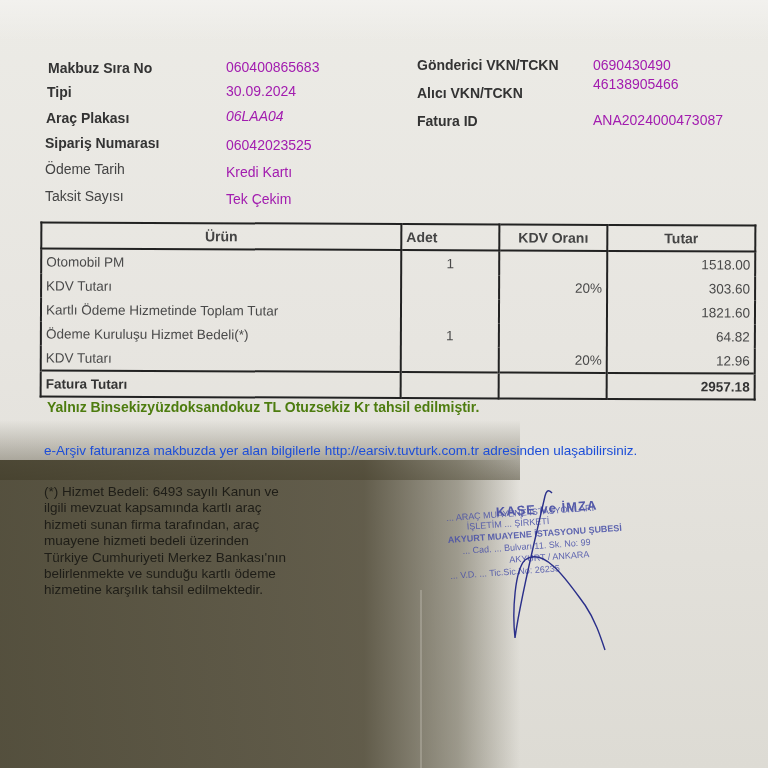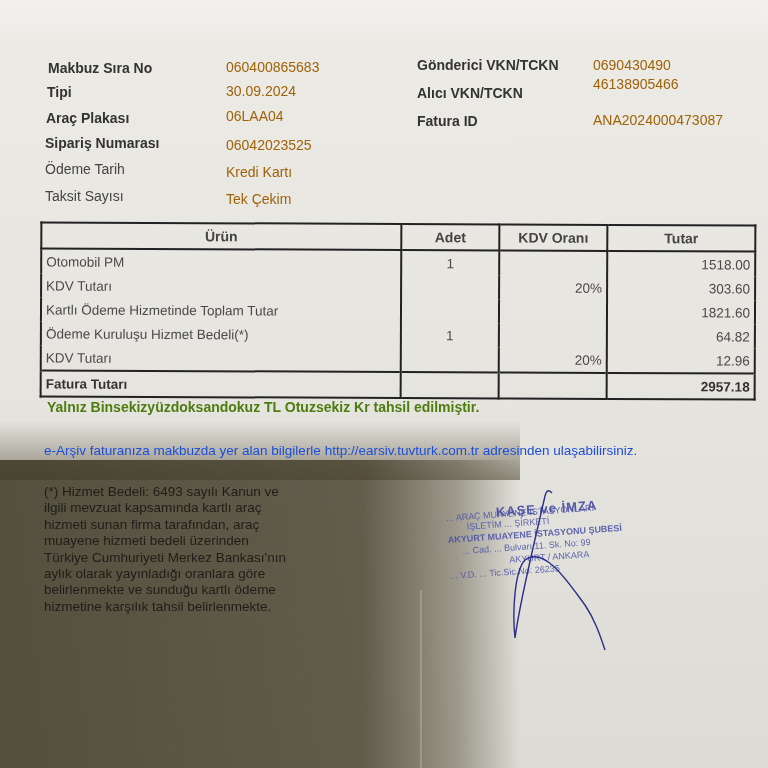--- a/index.html
+++ b/index.html
@@ -11,21 +11,21 @@
   .shadow-top{position:absolute;left:0;top:0;width:768px;height:40px;
     background:linear-gradient(180deg,#f2f1ee,rgba(240,239,235,0));}
   .shadow-left{position:absolute;left:0;top:460px;width:520px;height:308px;
     background:linear-gradient(90deg,rgba(60,55,35,0.85) 0%,rgba(70,64,44,0.82) 70%,rgba(90,85,65,0.5) 88%,rgba(120,115,95,0) 100%);}
   .shadow-fade{position:absolute;left:0;top:420px;width:520px;height:60px;
     background:linear-gradient(180deg,rgba(70,64,44,0) 0%,rgba(70,64,44,0.55) 100%);}
   .fold{position:absolute;left:420px;top:590px;width:2px;height:178px;background:rgba(230,228,220,0.25);}
   .row{position:absolute;font-size:14px;white-space:nowrap;}
   .lbl{font-weight:bold;color:#333;}
   .lbl.light{font-weight:normal;color:#444;}
-  .val{color:#a16207;}
+  .val{color:#a21caf;}
   table.items{position:absolute;left:40px;top:223px;width:716px;border-collapse:collapse;
     font-size:13.5px;color:#4a4a4a;transform:rotate(0.25deg);}
   table.items td, table.items th{border-left:2px solid #222;border-right:2px solid #222;padding:2px 4px;height:20px;}
   table.items th{font-weight:bold;color:#444;border-top:2px solid #222;border-bottom:2px solid #222;font-size:14px;text-align:center;}
   table.items tr.total td{border-top:2px solid #222;border-bottom:2px solid #222;font-weight:bold;color:#333;}
   .c-product{width:350px;text-align:left;}
   .c-qty{width:88px;text-align:center;}
   .c-kdv{width:98px;text-align:right;}
   .c-amt{text-align:right;}
   .note{position:absolute;font-size:14px;white-space:nowrap;}
@@ -41,40 +41,40 @@
 <div class="shadow-top"></div>
 <div class="shadow-fade"></div>
 <div class="shadow-left"></div>
 <div class="fold"></div>
 
 <div class="row lbl" style="left:48px;top:60px;">Makbuz Sıra No</div>
 <div class="row val" style="left:226px;top:59px;">060400865683</div>
 <div class="row lbl" style="left:47px;top:84px;">Tipi</div>
 <div class="row val" style="left:226px;top:83px;">30.09.2024</div>
 <div class="row lbl" style="left:46px;top:110px;">Araç Plakası</div>
-<div class="row val" style="left:226px;top:108px;">06LAA04</div>
+<div class="row val" style="left:226px;top:108px;font-style:italic;">06LAA04</div>
 <div class="row lbl" style="left:45px;top:135px;">Sipariş Numarası</div>
 <div class="row val" style="left:226px;top:137px;">06042023525</div>
 <div class="row lbl light" style="left:45px;top:161px;">Ödeme Tarih</div>
 <div class="row val" style="left:226px;top:164px;">Kredi Kartı</div>
 <div class="row lbl light" style="left:45px;top:188px;">Taksit Sayısı</div>
 <div class="row val" style="left:226px;top:191px;">Tek Çekim</div>
 
 <div class="row lbl" style="left:417px;top:57px;">Gönderici VKN/TCKN</div>
 <div class="row val" style="left:593px;top:57px;">0690430490</div>
 <div class="row lbl" style="left:417px;top:85px;">Alıcı VKN/TCKN</div>
 <div class="row val" style="left:593px;top:76px;">46138905466</div>
 <div class="row lbl" style="left:417px;top:113px;">Fatura ID</div>
 <div class="row val" style="left:593px;top:112px;">ANA2024000473087</div>
 
 <table class="items">
   <thead>
     <tr>
       <th class="c-product">Ürün</th>
-      <th class="c-qty" style="text-align:center">Adet</th>
+      <th class="c-qty" style="text-align:left">Adet</th>
       <th class="c-kdv" style="text-align:center">KDV Oranı</th>
       <th class="c-amt" style="text-align:center">Tutar</th>
     </tr>
   </thead>
   <tbody>
     <tr>
       <td class="c-product">Otomobil PM</td>
       <td class="c-qty">1</td>
       <td class="c-kdv"></td>
       <td class="c-amt">1518.00</td>
@@ -114,23 +114,22 @@
 
 <div class="note" style="left:47px;top:399px;font-weight:bold;color:#4d7c0f;">Yalnız Binsekizyüzdoksandokuz TL Otuzsekiz Kr tahsil edilmiştir.</div>
 <div class="note" style="left:44px;top:443px;color:#1d4ed8;font-size:13.5px;">e-Arşiv faturanıza makbuzda yer alan bilgilerle http://earsiv.tuvturk.com.tr adresinden ulaşabilirsiniz.</div>
 
 <div class="footnote">
   <div>(*) Hizmet Bedeli: 6493 sayılı Kanun ve</div>
   <div>ilgili mevzuat kapsamında kartlı araç</div>
   <div>hizmeti sunan firma tarafından, araç</div>
   <div>muayene hizmeti bedeli üzerinden</div>
   <div>Türkiye Cumhuriyeti Merkez Bankası'nın</div>
-  <div>aylık olarak yayınladığı oranlara göre</div>
   <div>belirlenmekte ve sunduğu kartlı ödeme</div>
-  <div>hizmetine karşılık tahsil belirlenmekte.</div>
+  <div>hizmetine karşılık tahsil edilmektedir.</div>
 </div>
 
 <div class="stamp">
   <div>... ARAÇ MUAYENE İSTASYONLARI</div>
   <div class="big" style="margin:-14px 0 0 50px;">KAŞE ve İMZA</div>
   <div style="padding-left:20px">İŞLETİM ... ŞİRKETİ</div>
   <div style="font-weight:bold">AKYURT MUAYENE İSTASYONU ŞUBESİ</div>
   <div style="padding-left:14px">... Cad. ... Bulvarı 11. Sk. No: 99</div>
   <div style="padding-left:60px">AKYURT / ANKARA</div>
   <div>... V.D. ... Tic.Sic.No: 26235</div>

